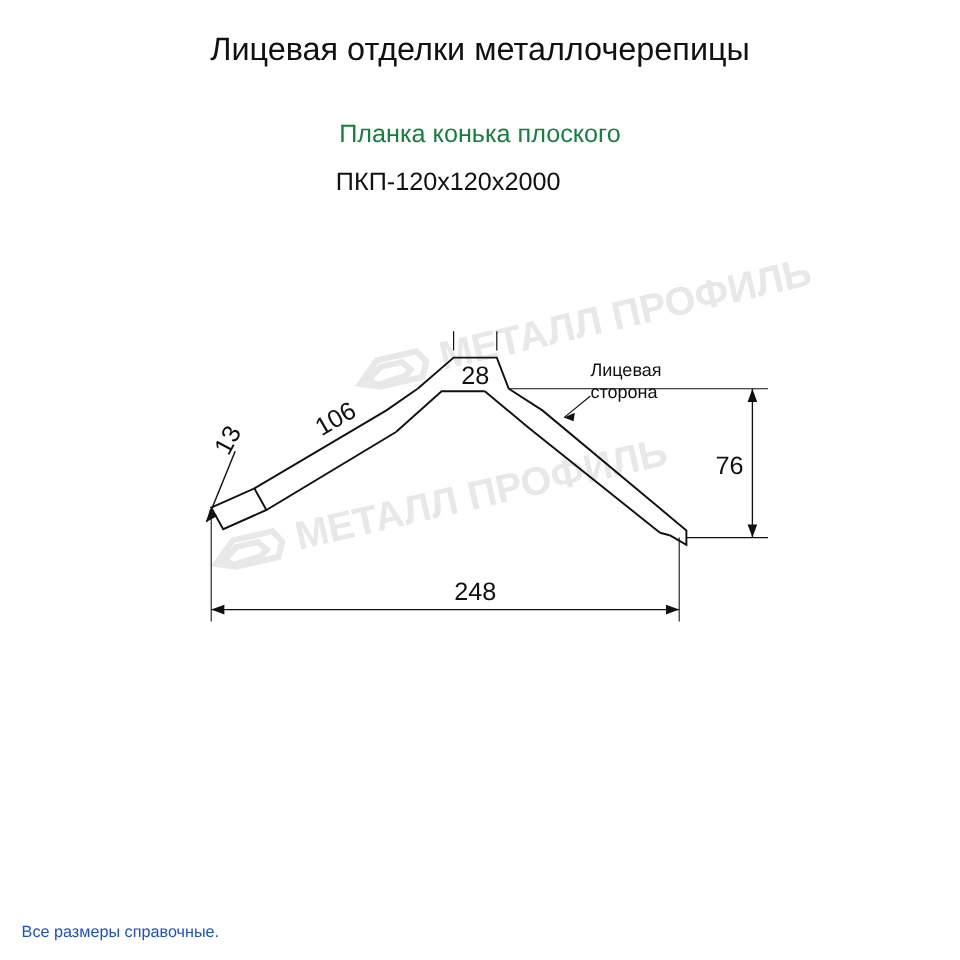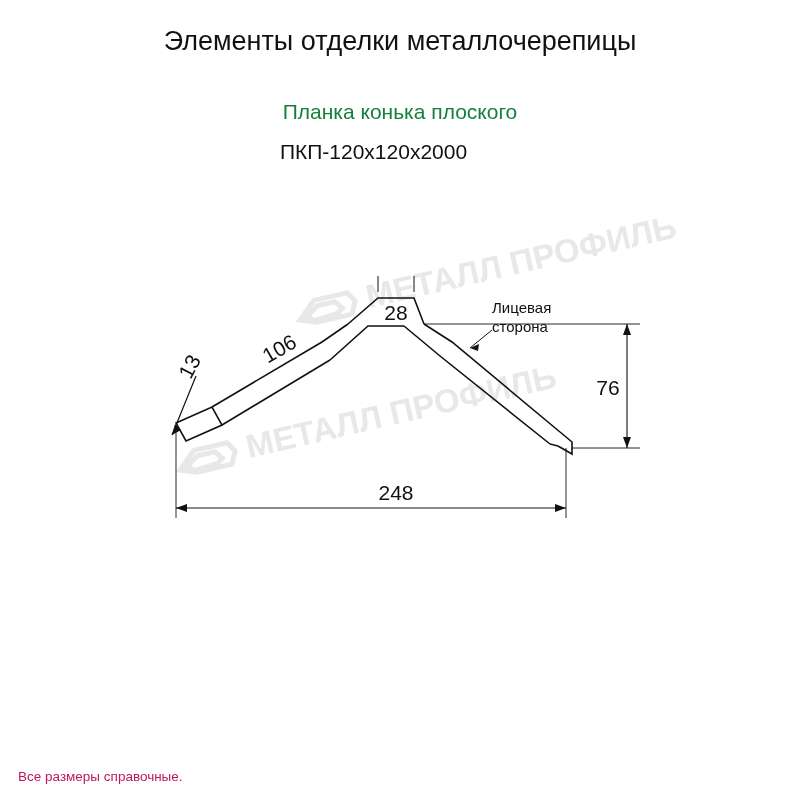--- a/index.html
+++ b/index.html
@@ -54,21 +54,21 @@
     left: 0;
     width: 800px;
     height: 420px;
   }
   .footer {
     position: absolute;
     left: 18px;
     bottom: 14px;
     font-size: 13.5px;
     line-height: 19px;
-    color: #be185d;
+    color: #1d4ed8;
   }
   .footer div {
     white-space: nowrap;
   }
   svg {
     display: block;
   }
   .dim-text {
     font-family: "Liberation Sans", sans-serif;
     font-size: 21px;
@@ -84,21 +84,21 @@
     font-size: 33px;
     font-weight: bold;
     fill: #e8e8e8;
   }
 </style>
 </head>
 <body>
 
 <div class="page">
 
-  <div class="title">Элементы отделки металлочерепицы</div>
+  <div class="title">Лицевая отделки металлочерепицы</div>
   <div class="subtitle">Планка конька плоского</div>
   <div class="code">ПКП-120х120х2000</div>
 
   <div class="drawing">
     <svg width="800" height="420" viewBox="0 0 800 420">
 
       <g>
         <g transform="translate(300,140) rotate(-13)">
           <path d="M0,0 L18,-16 L52,-16 L58,-6 L52,6 L16,6 Z M8,-2 L20,-10 L38,-10 L44,-2 L38,2 L14,4 Z" fill="none" stroke="#e8e8e8" stroke-width="5"></path>
           <text class="wm-text" x="70" y="4">МЕТАЛЛ ПРОФИЛЬ</text>

